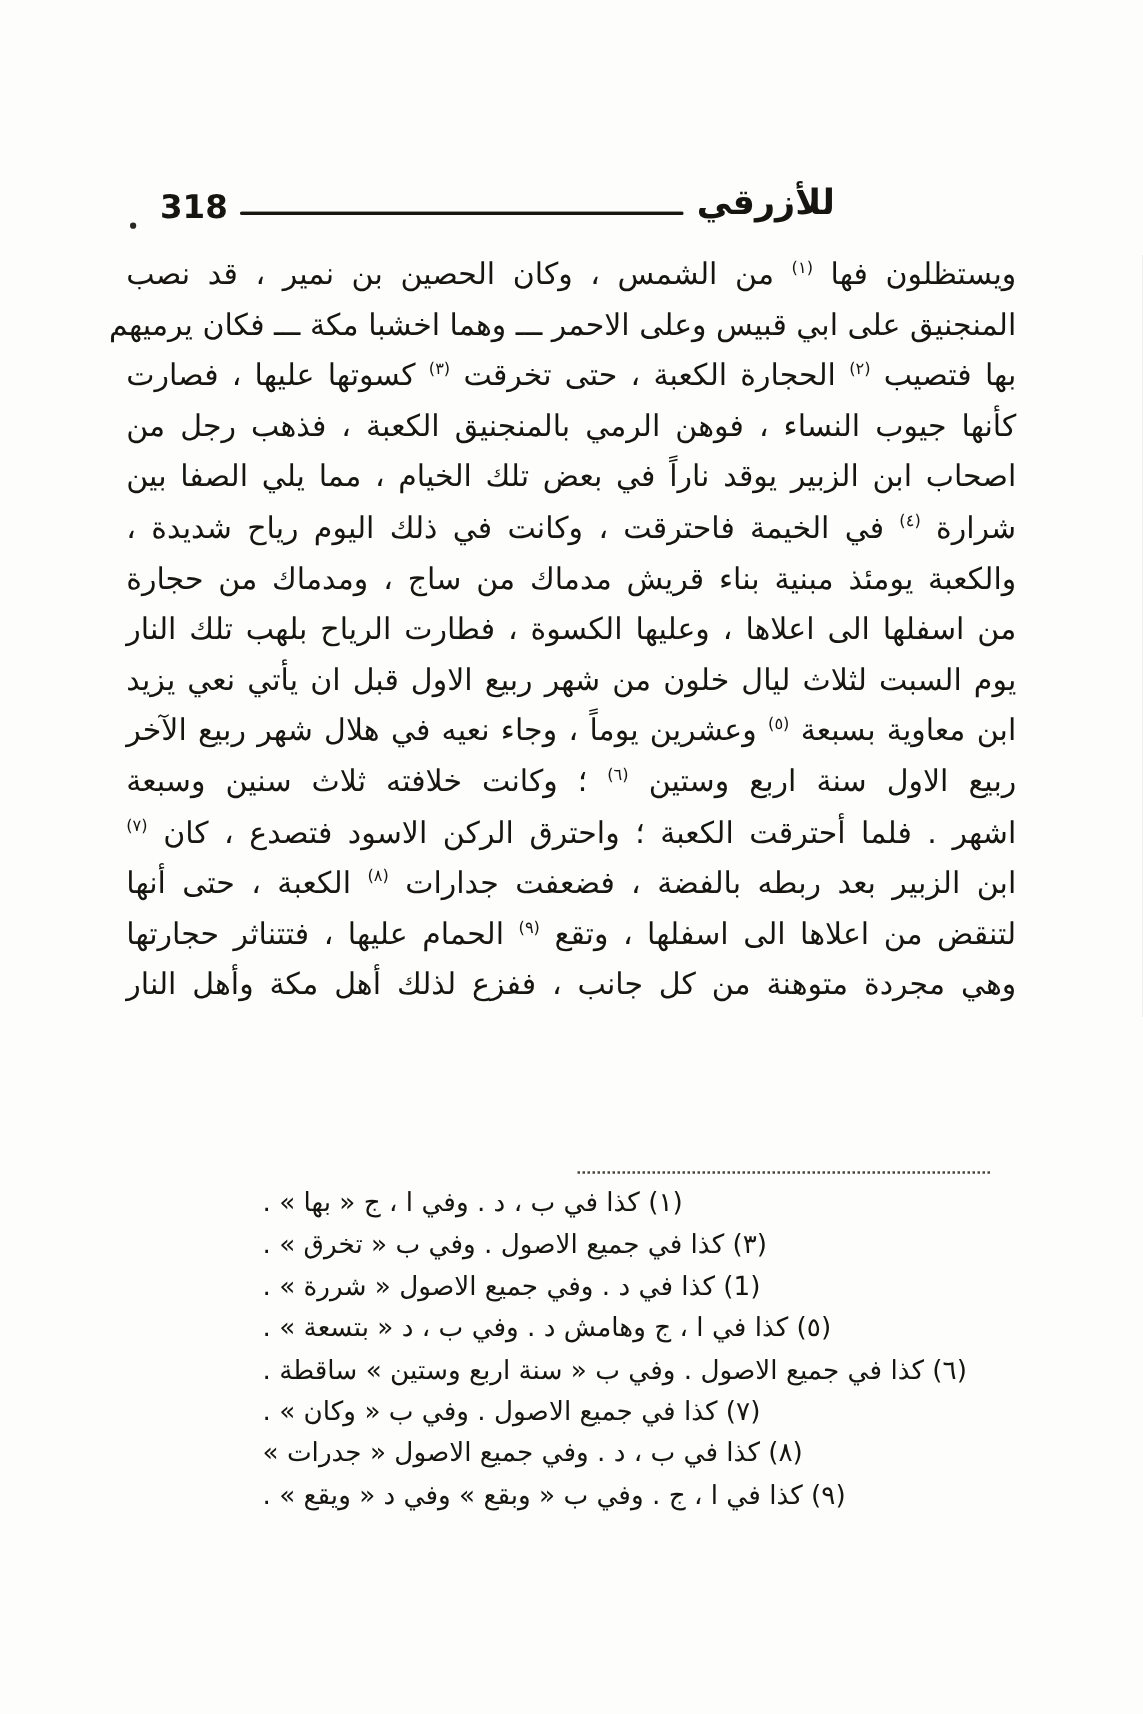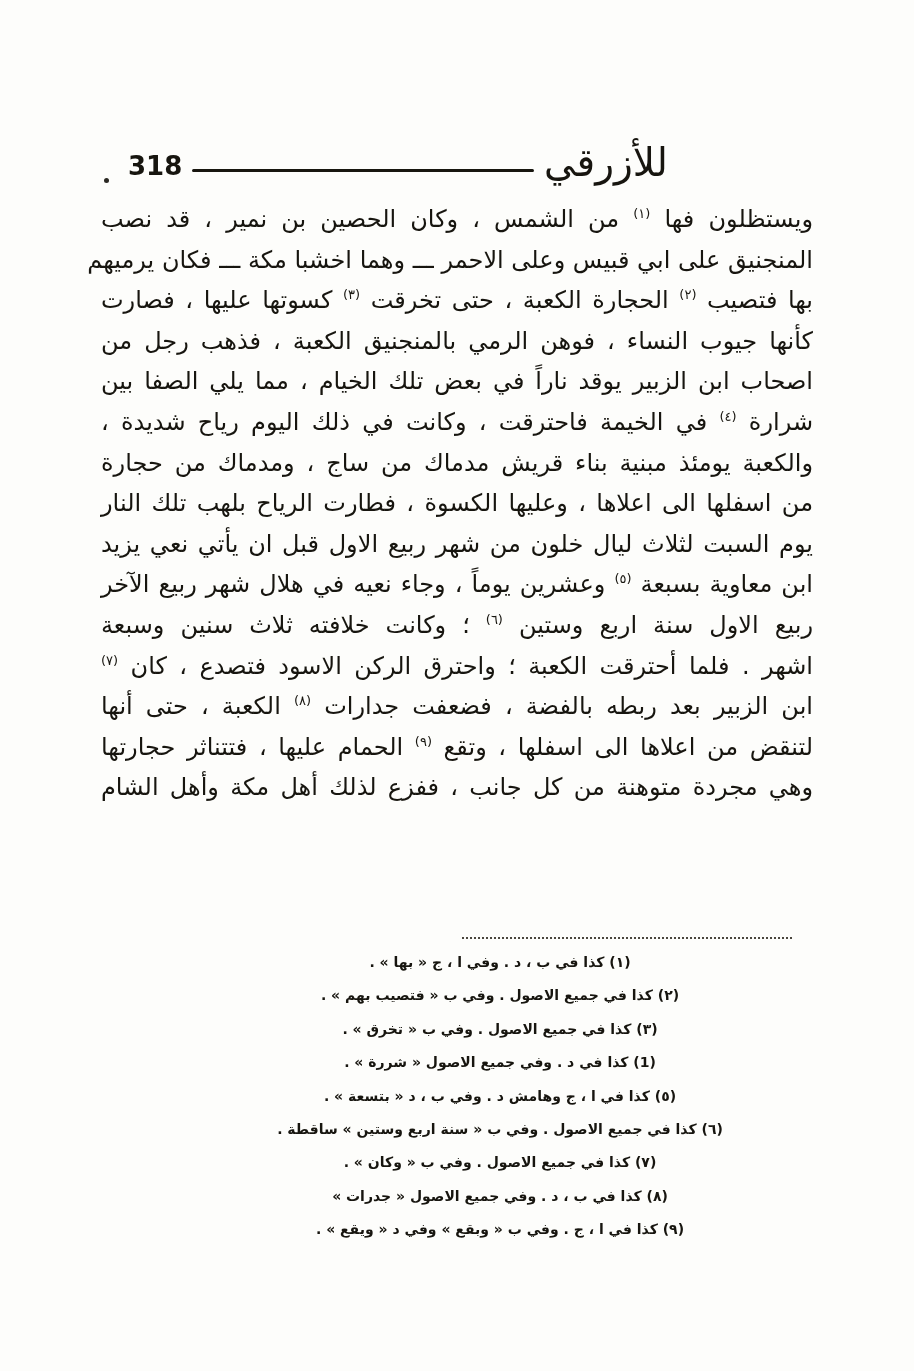--- a/index.html
+++ b/index.html
@@ -11,21 +11,21 @@
     font-family:"DejaVu Sans",sans-serif;
     color:#17150f;
     overflow:hidden;
   }
   
   .header{
     position:absolute;top:140px;left:128px;width:540px;height:48px;
     display:flex;direction:rtl;align-items:center;gap:10px;
   }
   .header-title{
-    font-size:39px;font-weight:normal;white-space:nowrap;line-height:1;
+    font-size:28px;font-weight:bold;white-space:nowrap;line-height:1;
     padding-bottom:4px;
   }
   .header-rule{
     flex:1;height:0;border-top:3px solid #18160f;margin-top:12px;border-radius:2px;
   }
   .page-number{
     font-size:26px;font-weight:bold;white-space:nowrap;line-height:1;margin-top:4px;
   }
   .margin-dot{
     position:absolute;left:104px;top:178px;width:5px;height:5px;
@@ -46,22 +46,22 @@
   }
   
   .fn-separator{
     position:absolute;top:937px;left:462px;width:330px;height:0;
     border-top:2px dotted #4a463e;
   }
   .footnotes{
     position:absolute;top:946px;right:124px;width:580px;direction:rtl;
   }
   .fn-line{
-    font-size:14px;line-height:33.4px;height:33.4px;
-    text-align:center;white-space:nowrap;font-weight:bold;
+    font-size:21px;line-height:33.4px;height:33.4px;
+    text-align:left;white-space:nowrap;
   }
 </style>
 </head>
 <body>
 
 <div class="page">
 
   <div class="header">
     <span class="header-title">للأزرقي</span>
     <span class="header-rule"></span>
@@ -78,28 +78,27 @@
       <div class="ar-line">اصحاب ابن الزبير يوقد ناراً في بعض تلك الخيام ، مما يلي الصفا بين</div>
       <div class="ar-line">شرارة <sup class="fn-ref">(٤)</sup> في الخيمة فاحترقت ، وكانت في ذلك اليوم رياح شديدة ،</div>
       <div class="ar-line">والكعبة يومئذ مبنية بناء قريش مدماك من ساج ، ومدماك من حجارة</div>
       <div class="ar-line">من اسفلها الى اعلاها ، وعليها الكسوة ، فطارت الرياح بلهب تلك النار</div>
       <div class="ar-line">يوم السبت لثلاث ليال خلون من شهر ربيع الاول قبل ان يأتي نعي يزيد</div>
       <div class="ar-line">ابن معاوية بسبعة <sup class="fn-ref">(٥)</sup> وعشرين يوماً ، وجاء نعيه في هلال شهر ربيع الآخر</div>
       <div class="ar-line">ربيع الاول سنة اربع وستين <sup class="fn-ref">(٦)</sup> ؛ وكانت خلافته ثلاث سنين وسبعة</div>
       <div class="ar-line">اشهر . فلما أحترقت الكعبة ؛ واحترق الركن الاسود فتصدع ، كان <sup class="fn-ref">(٧)</sup></div>
       <div class="ar-line">ابن الزبير بعد ربطه بالفضة ، فضعفت جدارات <sup class="fn-ref">(٨)</sup> الكعبة ، حتى أنها</div>
       <div class="ar-line">لتنقض من اعلاها الى اسفلها ، وتقع <sup class="fn-ref">(٩)</sup> الحمام عليها ، فتتناثر حجارتها</div>
-      <div class="ar-line">وهي مجردة متوهنة من كل جانب ، ففزع لذلك أهل مكة وأهل الشام</div>
+      <div class="ar-line">وهي مجردة متوهنة من كل جانب ، ففزع لذلك أهل مكة وأهل النار</div>
     </div>
 
   <div class="fn-separator"></div>
 
   <div class="footnotes">
       <div class="fn-line">(١) كذا في ب ، د . وفي ا ، ج « بها » .</div>
-      <div class="fn-line">(٢) كذا في جميع الاصول . وفي ب « فتصيب بهم » .</div>
       <div class="fn-line">(٣) كذا في جميع الاصول . وفي ب « تخرق » .</div>
       <div class="fn-line">(1) كذا في د . وفي جميع الاصول « شررة » .</div>
       <div class="fn-line">(٥) كذا في ا ، ج وهامش د . وفي ب ، د « بتسعة » .</div>
       <div class="fn-line">(٦) كذا في جميع الاصول . وفي ب « سنة اربع وستين » ساقطة .</div>
       <div class="fn-line">(٧) كذا في جميع الاصول . وفي ب « وكان » .</div>
       <div class="fn-line">(٨) كذا في ب ، د . وفي جميع الاصول « جدرات »</div>
       <div class="fn-line">(٩) كذا في ا ، ج . وفي ب « وبقع » وفي د « ويقع » .</div>
     </div>
 
 </div>

